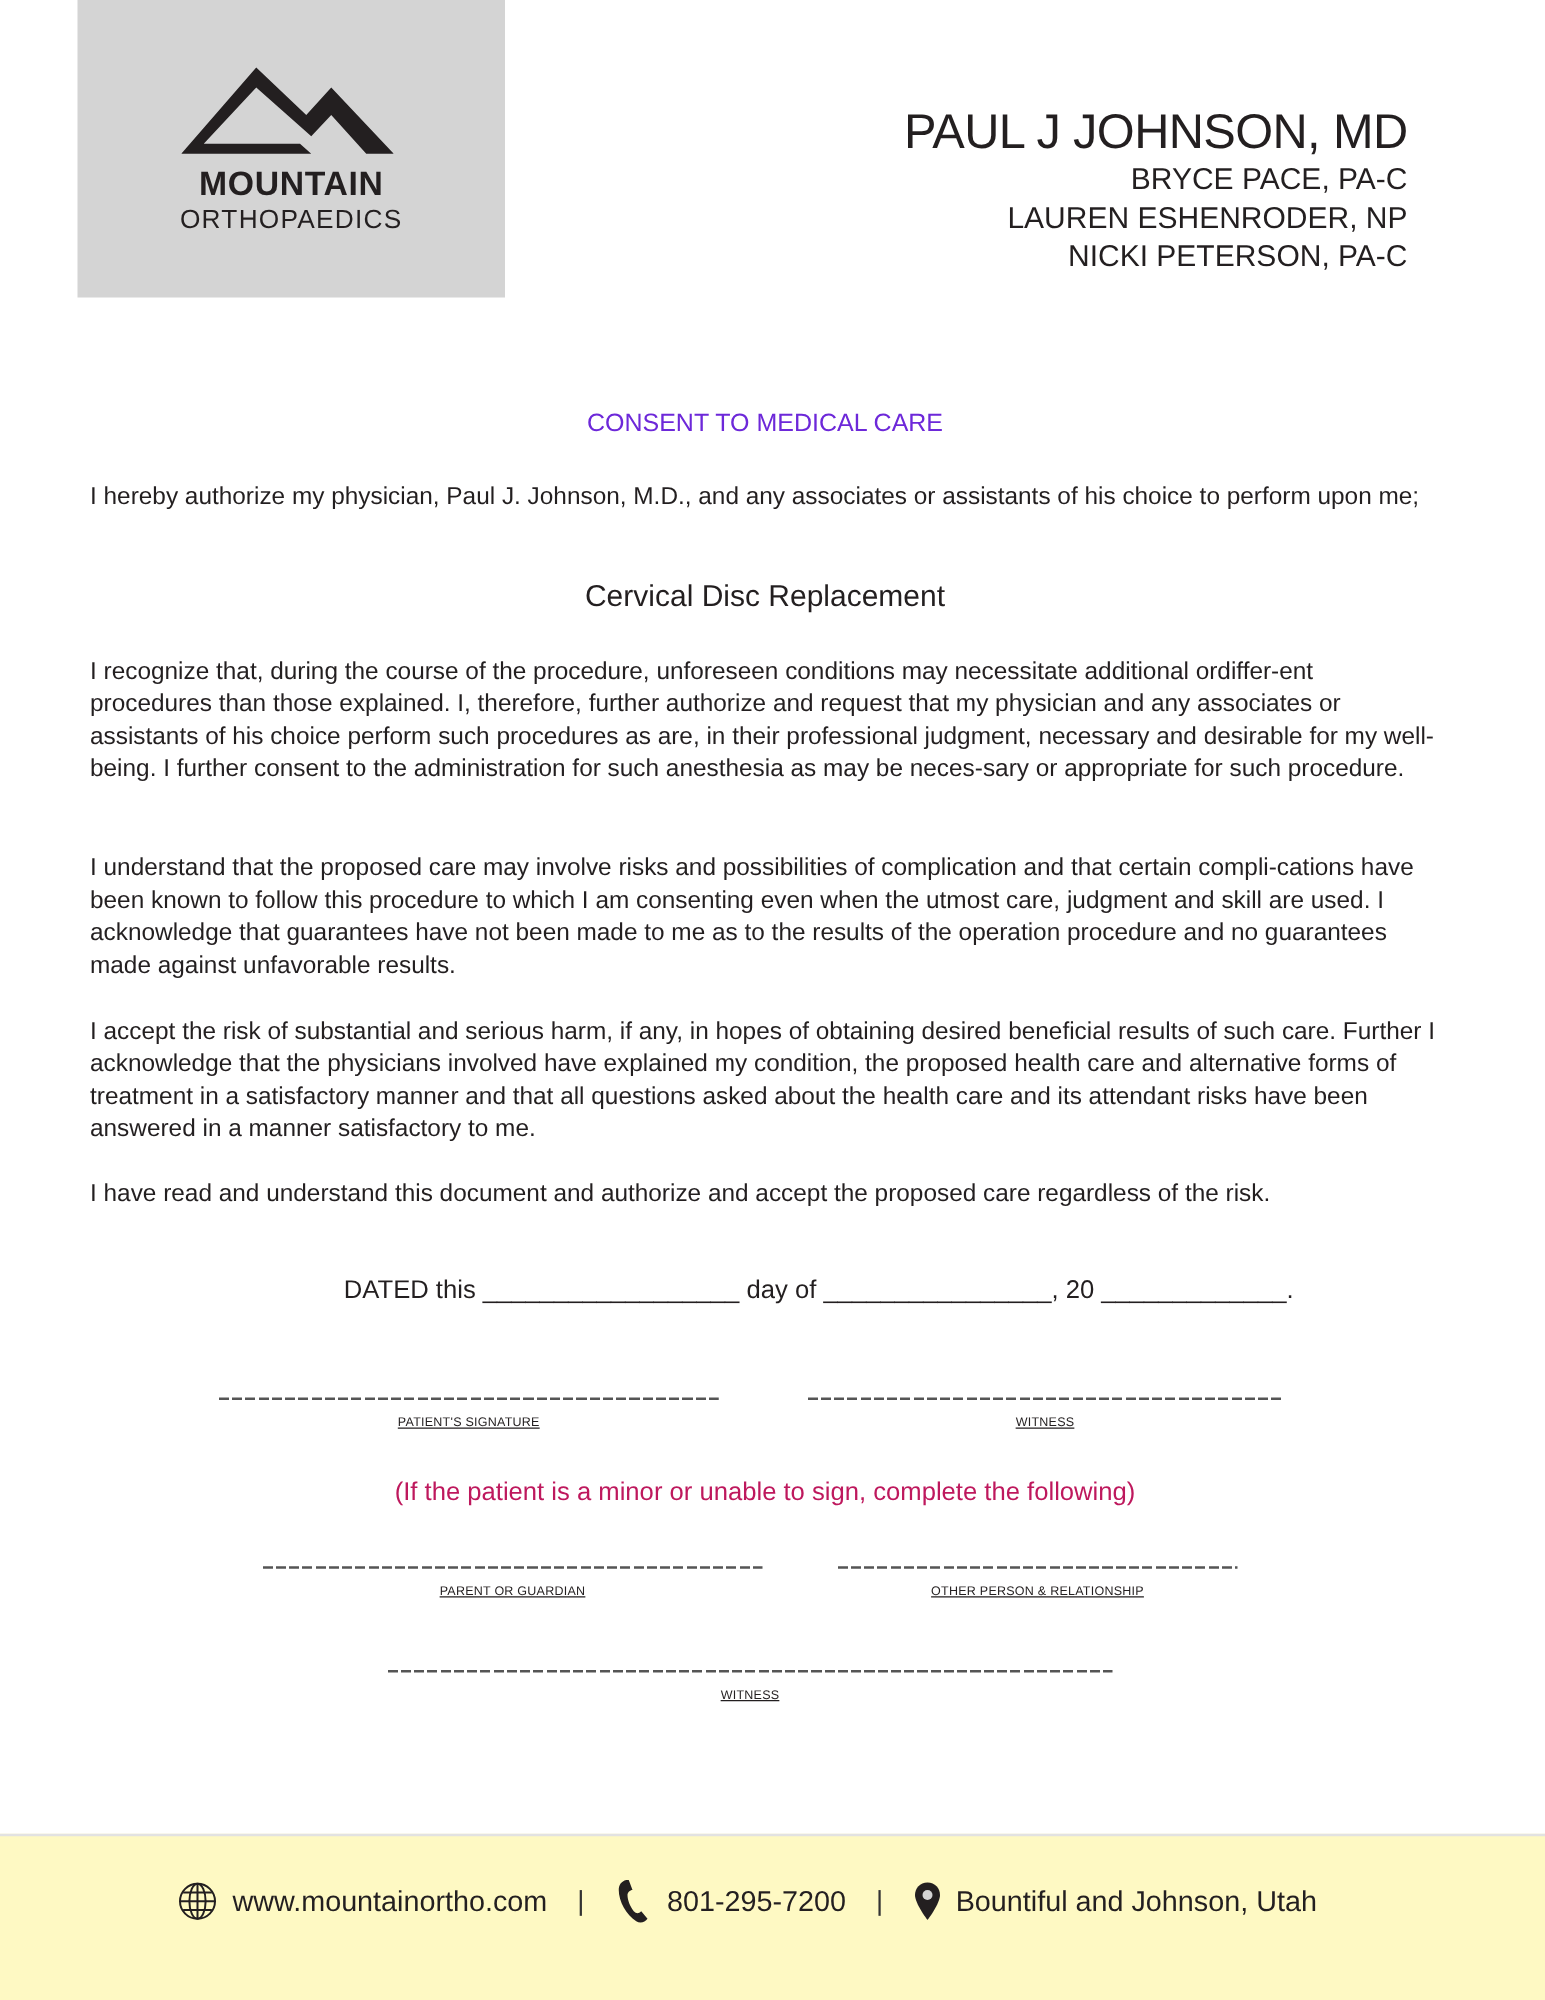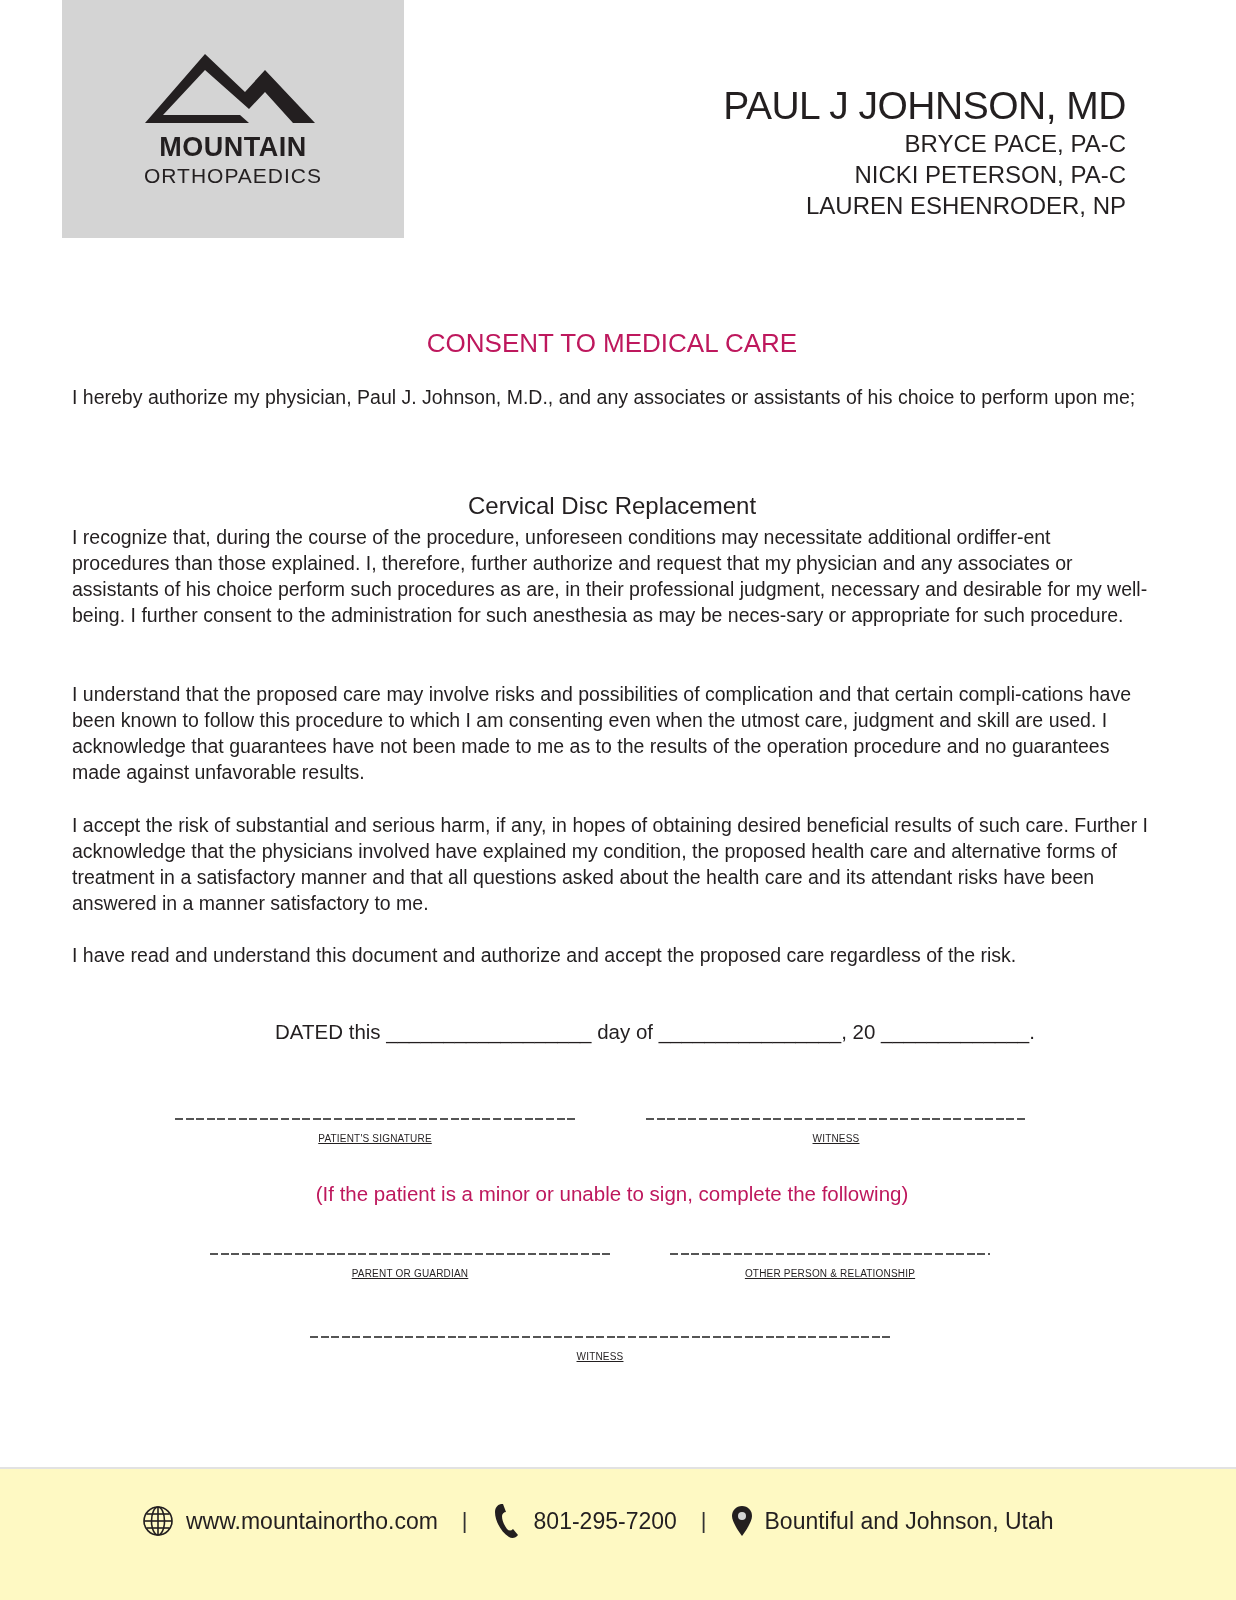--- a/index.html
+++ b/index.html
@@ -22,29 +22,29 @@
     }
 
     .providers {
       position: absolute; right: 110px; top: 84px; text-align: right; color: #231f20;
     }
     .providers .lead { font-size: 39px; line-height: 44px; letter-spacing: -0.5px; }
     .providers .assoc { font-size: 24px; line-height: 31px; }
 
     .doc-title {
       position: absolute; left: 0; width: 1224px; top: 328px; text-align: center;
-      font-size: 26px; color: #be185d;
+      font-size: 20px; color: #6d28d9;
     }
     .para {
       position: absolute; left: 72px; width: 1080px;
       font-size: 19.5px; line-height: 26px; color: #231f20;
     }
     .procedure {
       position: absolute; left: 0; width: 1224px; top: 464px; text-align: center;
-      font-size: 24px; color: #231f20; margin-top: 28px;
+      font-size: 24px; color: #231f20;
     }
 
     .dated {
       position: absolute; left: 0; width: 1224px; top: 1020px; text-align: center;
       font-size: 20.5px; color: #231f20; white-space: pre; margin-left: 43px;
     }
 
     .sig {
       position: absolute; text-align: center; color: #231f20;
     }
@@ -78,22 +78,22 @@
   <svg class="logo-mark" viewBox="0 0 170 76">
     <polygon fill="#231f20" points="0,71 60,2 100,40 120,18 170,71 148,71 120,40 104,57 60,18 18,63 95,63 104,71"></polygon>
   </svg>
   <div class="logo-name">MOUNTAIN</div>
   <div class="logo-sub">ORTHOPAEDICS</div>
 </div>
 
 <div class="providers">
   <div class="lead">PAUL J JOHNSON, MD</div>
   <div class="assoc">BRYCE PACE, PA-C</div>
+  <div class="assoc">LAUREN ESHENRODER, NP</div>
   <div class="assoc">NICKI PETERSON, PA-C</div>
-  <div class="assoc">LAUREN ESHENRODER, NP</div>
 </div>
 
 <div class="doc-title">CONSENT TO MEDICAL CARE</div>
 
 <div class="para" style="top:384px;">I hereby authorize my physician, Paul J. Johnson, M.D., and any associates or assistants of his choice to perform upon me;</div>
 
 <div class="procedure">Cervical Disc Replacement</div>
 
 <div class="para" style="top:524px;">I recognize that, during the course of the procedure, unforeseen conditions may necessitate additional ordiffer-ent procedures than those explained. I, therefore, further authorize and request that my physician and any associates or assistants of his choice perform such procedures as are, in their professional judgment, necessary and desirable for my well-being. I further consent to the administration for such anesthesia as may be neces-sary or appropriate for such procedure.</div>
 <div class="para" style="top:681px;">I understand that the proposed care may involve risks and possibilities of complication and that certain compli-cations have been known to follow this procedure to which I am consenting even when the utmost care, judgment and skill are used. I acknowledge that guarantees have not been made to me as to the results of the operation procedure and no guarantees made against unfavorable results.</div>

